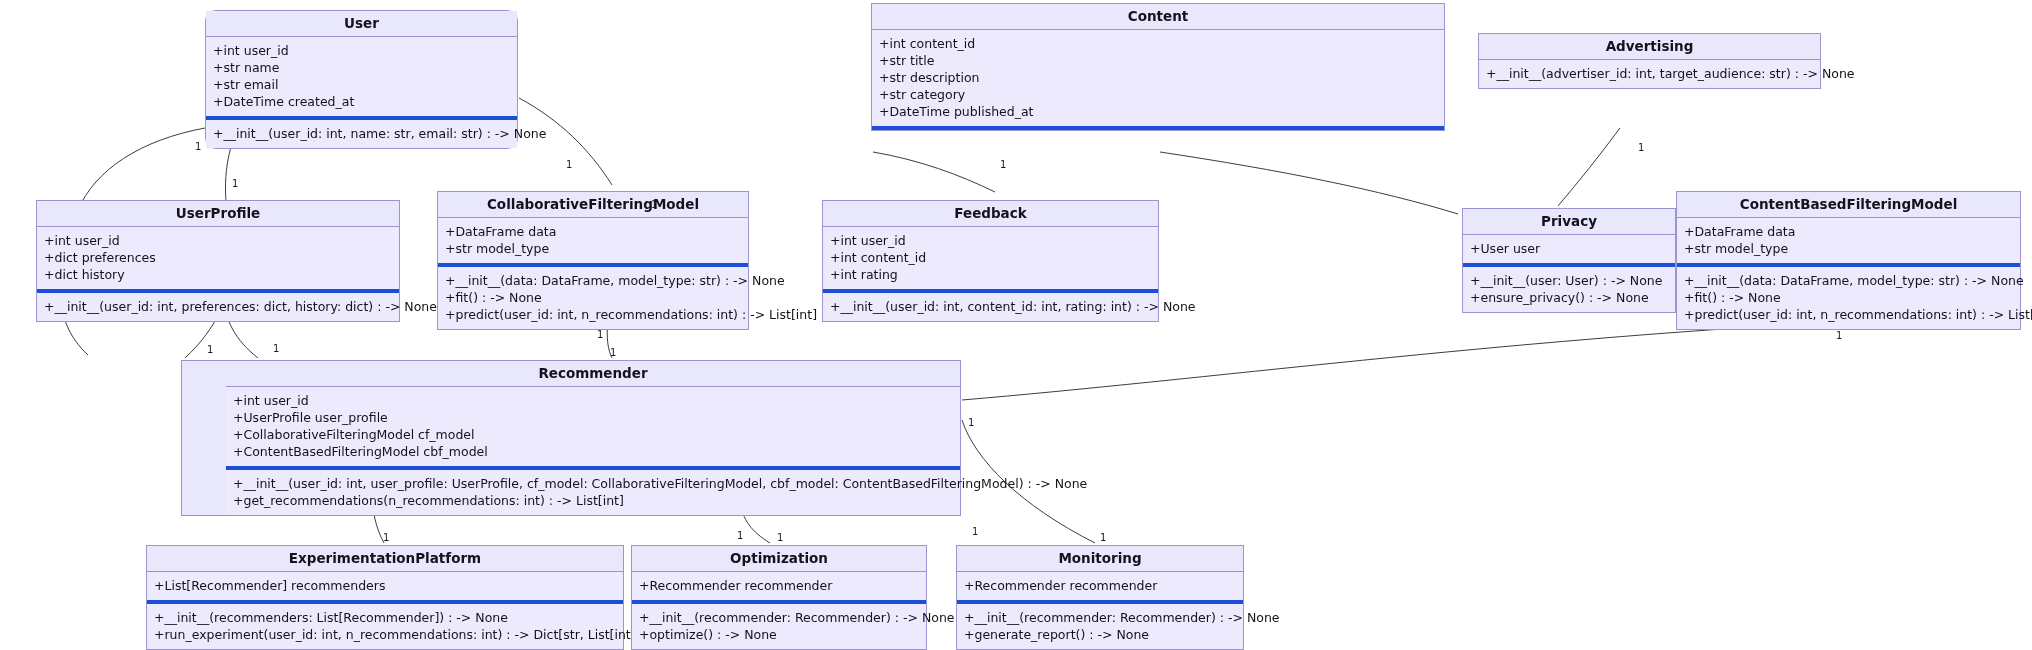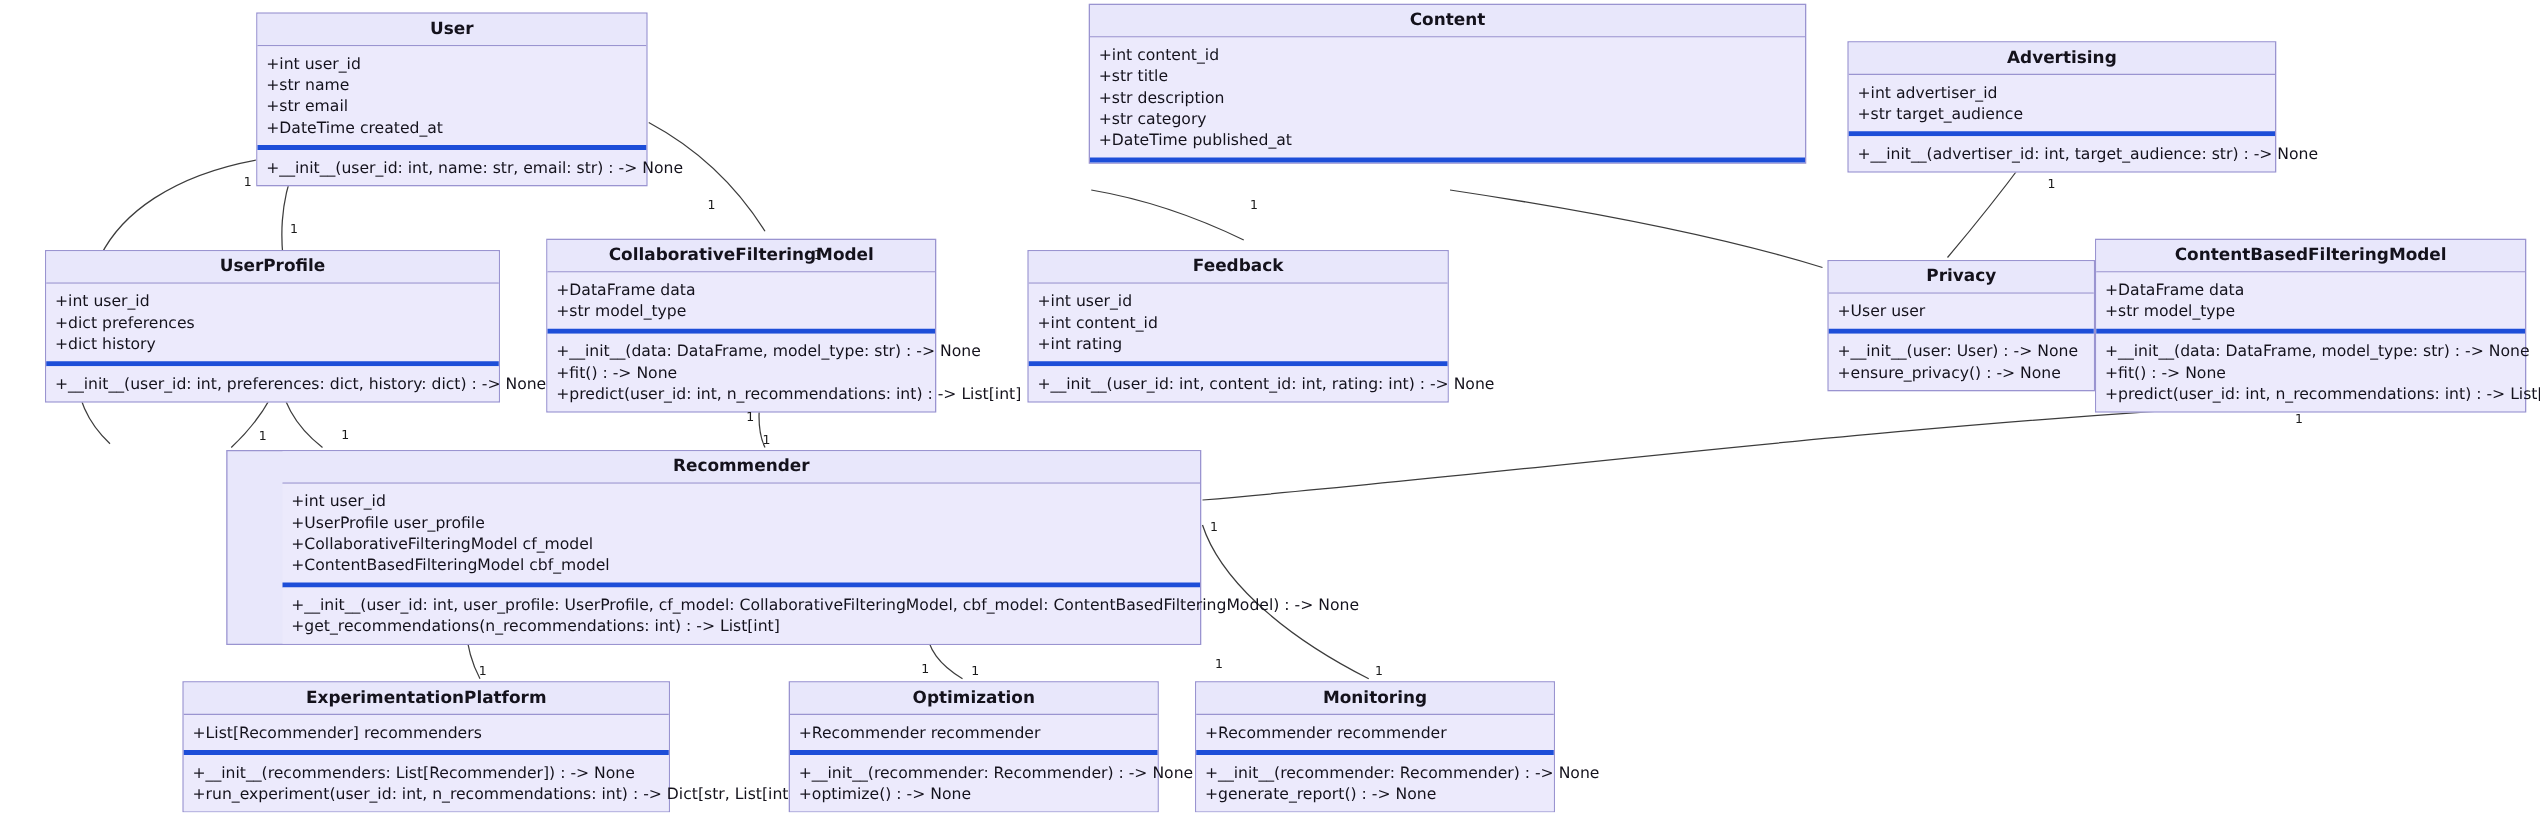--- a/index.html
+++ b/index.html
@@ -74,21 +74,21 @@
       <path d="M 608 320 C 606 338 608 350 612 358" fill="none" stroke="#3c3c3c" stroke-width="1"></path>
       <path d="M 873 152 C 920 160 960 175 995 192" fill="none" stroke="#3c3c3c" stroke-width="1"></path>
       <path d="M 1160 152 C 1280 170 1380 190 1458 214" fill="none" stroke="#3c3c3c" stroke-width="1"></path>
       <path d="M 1620 128 C 1600 155 1580 180 1558 206" fill="none" stroke="#3c3c3c" stroke-width="1"></path>
       <path d="M 962 400 C 1200 380 1500 340 1838 322" fill="none" stroke="#3c3c3c" stroke-width="1"></path>
       <path d="M 372 500 C 374 520 378 532 384 543" fill="none" stroke="#3c3c3c" stroke-width="1"></path>
       <path d="M 740 500 C 742 520 752 532 770 543" fill="none" stroke="#3c3c3c" stroke-width="1"></path>
       <path d="M 962 420 C 975 460 1020 505 1095 543" fill="none" stroke="#3c3c3c" stroke-width="1"></path>
     </svg>
   <div id="class-layer">
-      <div class="uml-class" style="left: 205px; top: 10px; width: 313px;">
+      <div class="uml-class" style="left: 205px; top: 10px; width: 313px; border-radius: 11px;">
         <div class="uml-title">User</div>
         <div class="uml-compartment uml-attrs">
           <div class="uml-row">+int user_id</div>
           <div class="uml-row">+str name</div>
           <div class="uml-row">+str email</div>
           <div class="uml-row">+DateTime created_at</div>
         </div>
         <div class="uml-compartment uml-methods">
           <div class="uml-row">+__init__(user_id: int, name: str, email: str) : -&gt; None</div>
         </div>
@@ -98,24 +98,20 @@
         <div class="uml-compartment uml-attrs">
           <div class="uml-row">+int content_id</div>
           <div class="uml-row">+str title</div>
           <div class="uml-row">+str description</div>
           <div class="uml-row">+str category</div>
           <div class="uml-row">+DateTime published_at</div>
         </div>
       </div>
       <div class="uml-class" style="left: 1478px; top: 33px; width: 343px;">
         <div class="uml-title">Advertising</div>
-        <div class="uml-compartment uml-attrs">
-          <div class="uml-row">+int advertiser_id</div>
-          <div class="uml-row">+str target_audience</div>
-        </div>
         <div class="uml-compartment uml-methods">
           <div class="uml-row">+__init__(advertiser_id: int, target_audience: str) : -&gt; None</div>
         </div>
       </div>
       <div class="uml-class" style="left: 36px; top: 200px; width: 364px;">
         <div class="uml-title">UserProfile</div>
         <div class="uml-compartment uml-attrs">
           <div class="uml-row">+int user_id</div>
           <div class="uml-row">+dict preferences</div>
           <div class="uml-row">+dict history</div>
@@ -175,21 +171,21 @@
           <div class="uml-row">+int user_id</div>
           <div class="uml-row">+UserProfile user_profile</div>
           <div class="uml-row">+CollaborativeFilteringModel cf_model</div>
           <div class="uml-row">+ContentBasedFilteringModel cbf_model</div>
         </div>
         <div class="uml-compartment uml-methods">
           <div class="uml-row">+__init__(user_id: int, user_profile: UserProfile, cf_model: CollaborativeFilteringModel, cbf_model: ContentBasedFilteringModel) : -&gt; None</div>
           <div class="uml-row">+get_recommendations(n_recommendations: int) : -&gt; List[int]</div>
         </div>
       </div>
-      <div class="uml-class" style="left: 146px; top: 545px; width: 390px;">
+      <div class="uml-class" style="left: 146px; top: 545px; width: 478px;">
         <div class="uml-title">ExperimentationPlatform</div>
         <div class="uml-compartment uml-attrs">
           <div class="uml-row">+List[Recommender] recommenders</div>
         </div>
         <div class="uml-compartment uml-methods">
           <div class="uml-row">+__init__(recommenders: List[Recommender]) : -&gt; None</div>
           <div class="uml-row">+run_experiment(user_id: int, n_recommendations: int) : -&gt; Dict[str, List[int]]</div>
         </div>
       </div>
       <div class="uml-class" style="left: 631px; top: 545px; width: 296px;">

